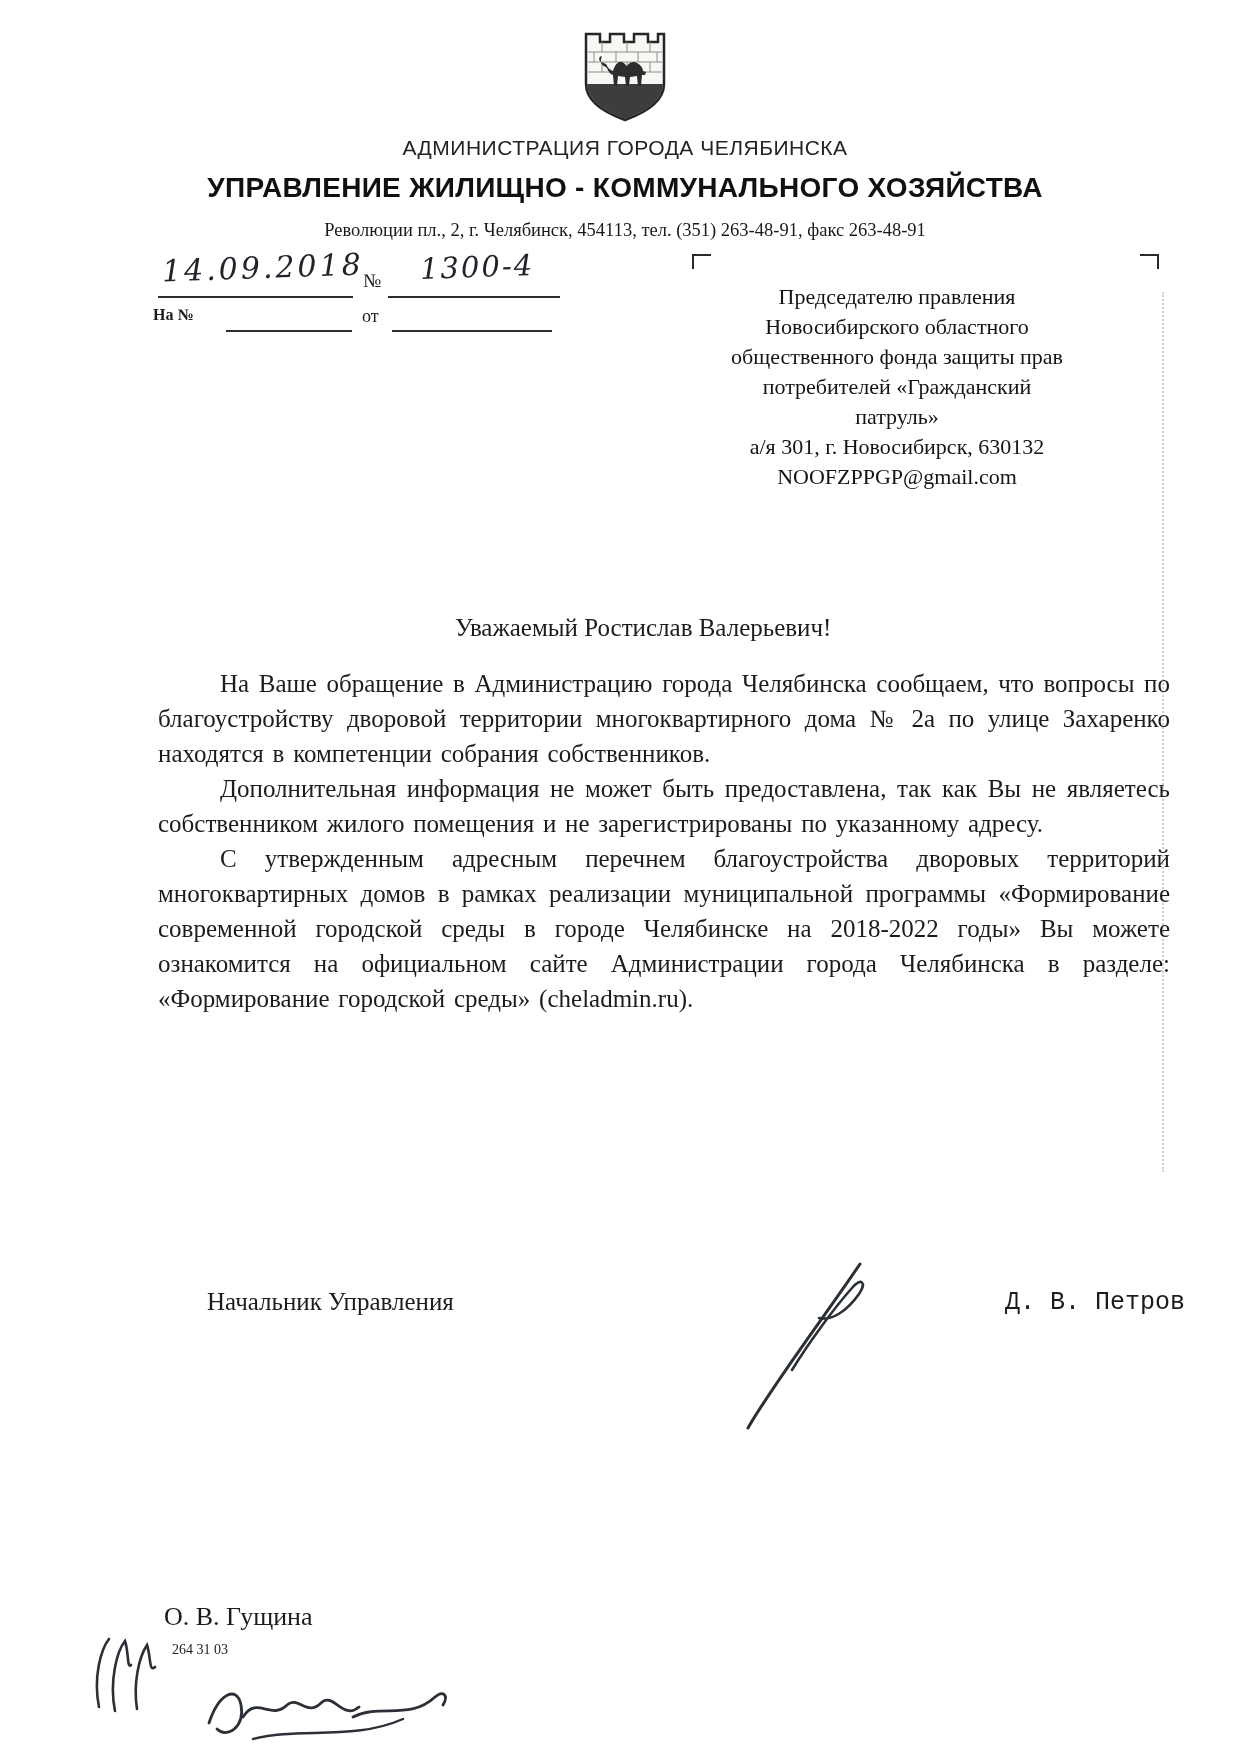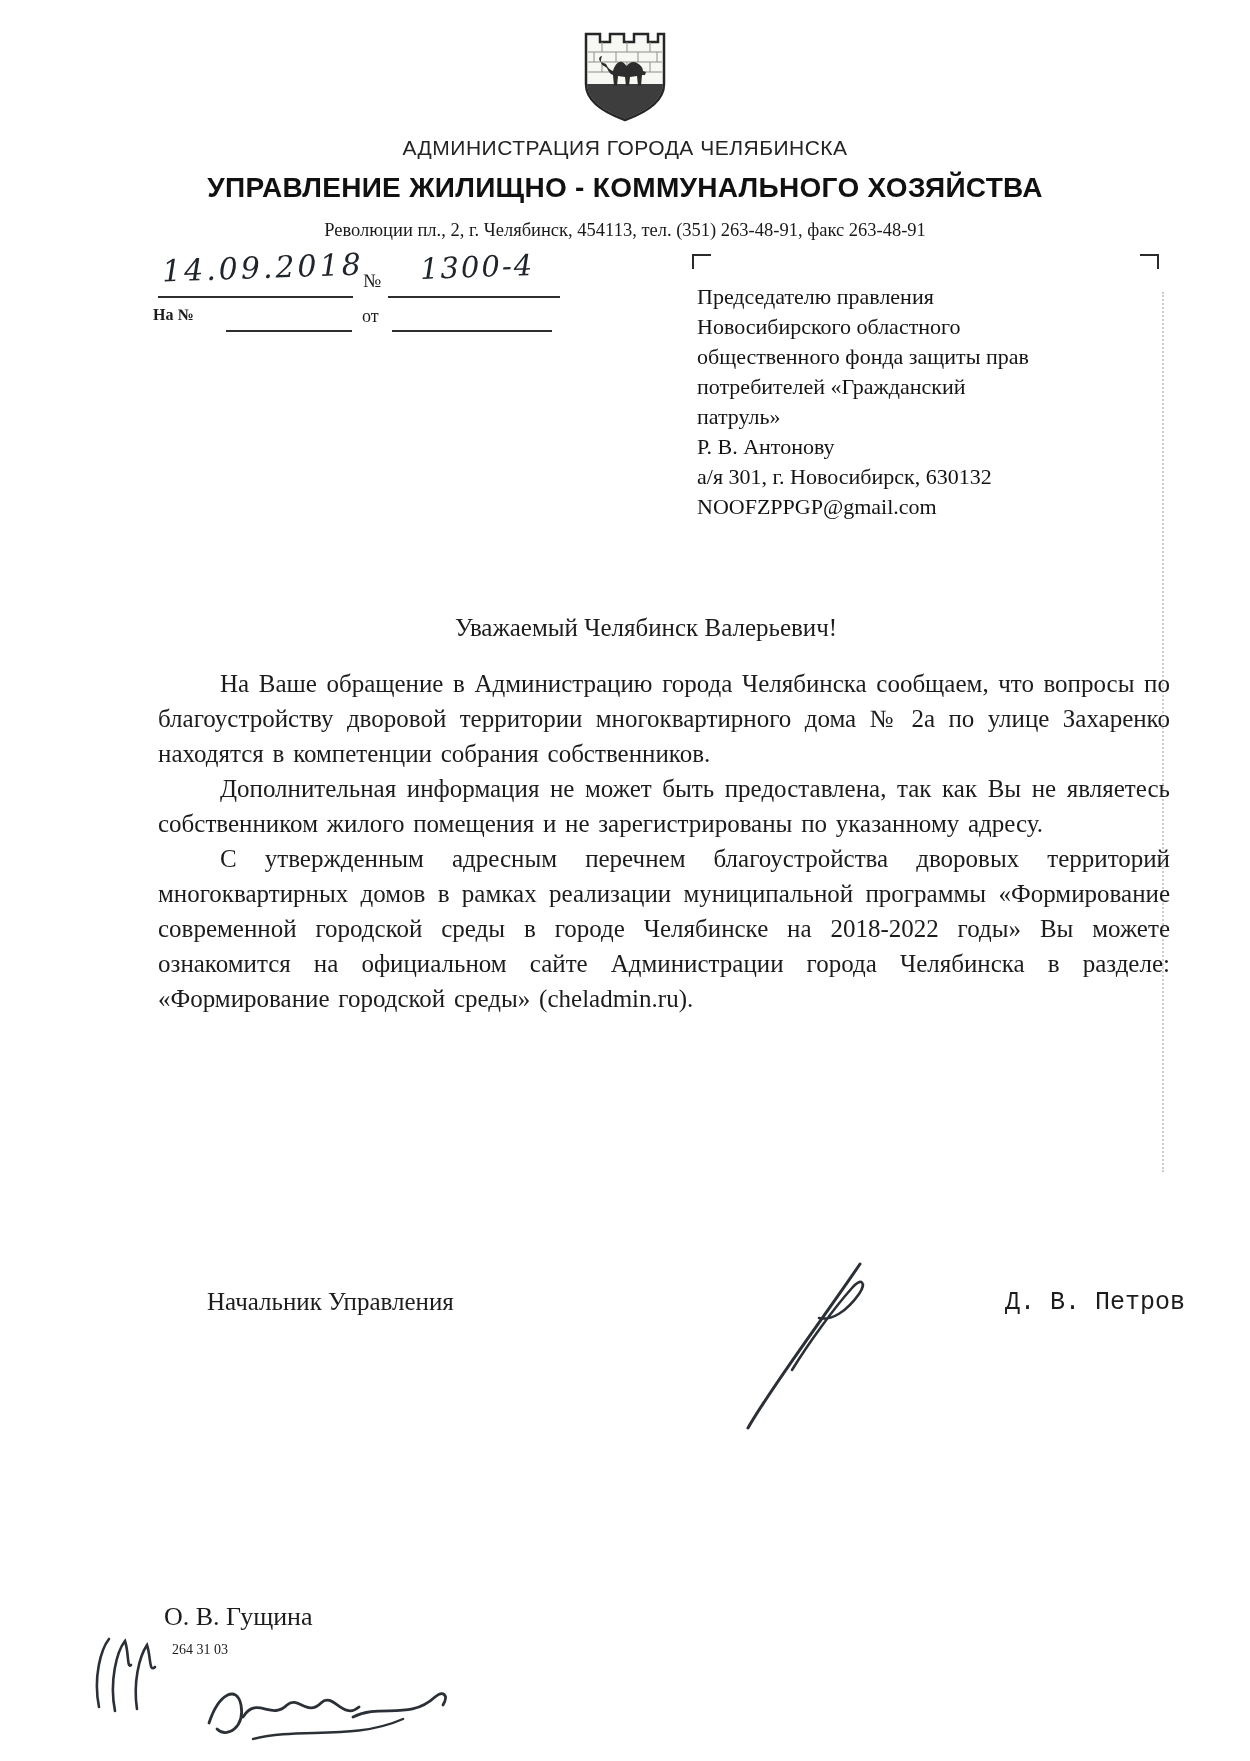--- a/index.html
+++ b/index.html
@@ -46,21 +46,21 @@
   .rule-na   { left:226px; top:330px; width:126px; }
   .rule-ot   { left:392px; top:330px; width:160px; }
 
   .corner { width:17px; height:13px; }
   .corner-left  { left:692px; top:254px; border-top:2px solid #2a2a2a; border-left:2px solid #2a2a2a; }
   .corner-right { left:1140px; top:254px; border-top:2px solid #2a2a2a; border-right:2px solid #2a2a2a; }
   .scan-dots { left:1162px; top:292px; height:880px; width:0; border-left:2px dotted #b8b8b8; opacity:.7; }
 
   .addressee {
     left:697px; top:282px; width:400px;
-    font-size:22px; line-height:30px; color:#141414;
+    font-size:22px; line-height:30px; color:#141414;text-align:center;
   }
   .addressee div { white-space:nowrap; }
 
   .salutation { left:455px; top:614px; font-size:25px; }
 
   .body-text {
     left:158px; top:666px; width:1012px;
     font-size:25px; line-height:35px;
     text-align:justify; word-spacing:2.5px;
   }
@@ -130,26 +130,25 @@
   <div class="abs corner corner-left"></div>
   <div class="abs corner corner-right"></div>
   <div class="abs scan-dots"></div>
 
   <div class="abs addressee">
     <div>Председателю правления</div>
     <div>Новосибирского областного</div>
     <div>общественного фонда защиты прав</div>
     <div>потребителей «Гражданский</div>
     <div>патруль»</div>
-    <div>Р. В. Антонову</div>
     <div>а/я 301, г. Новосибирск, 630132</div>
     <div>NOOFZPPGP@gmail.com</div>
   </div>
 
-  <div class="abs salutation">Уважаемый Челябинск Валерьевич!</div>
+  <div class="abs salutation">Уважаемый Ростислав Валерьевич!</div>
 
   <div class="abs body-text">
     <p>На Ваше обращение в Администрацию города Челябинска сообщаем, что вопросы по благоустройству дворовой территории многоквартирного дома № 2а по улице Захаренко находятся в компетенции собрания собственников.</p>
     <p>Дополнительная информация не может быть предоставлена, так как Вы не являетесь собственником жилого помещения и не зарегистрированы по указанному адресу.</p>
     <p>С утвержденным адресным перечнем благоустройства дворовых территорий многоквартирных домов в рамках реализации муниципальной программы «Формирование современной городской среды в городе Челябинске на 2018-2022 годы» Вы можете ознакомится на официальном сайте Администрации города Челябинска в разделе: «Формирование городской среды» (cheladmin.ru).</p>
   </div>
 
   <div class="abs sign-position">Начальник Управления</div>
   <div class="abs sign-name">Д. В. Петров</div>
 

